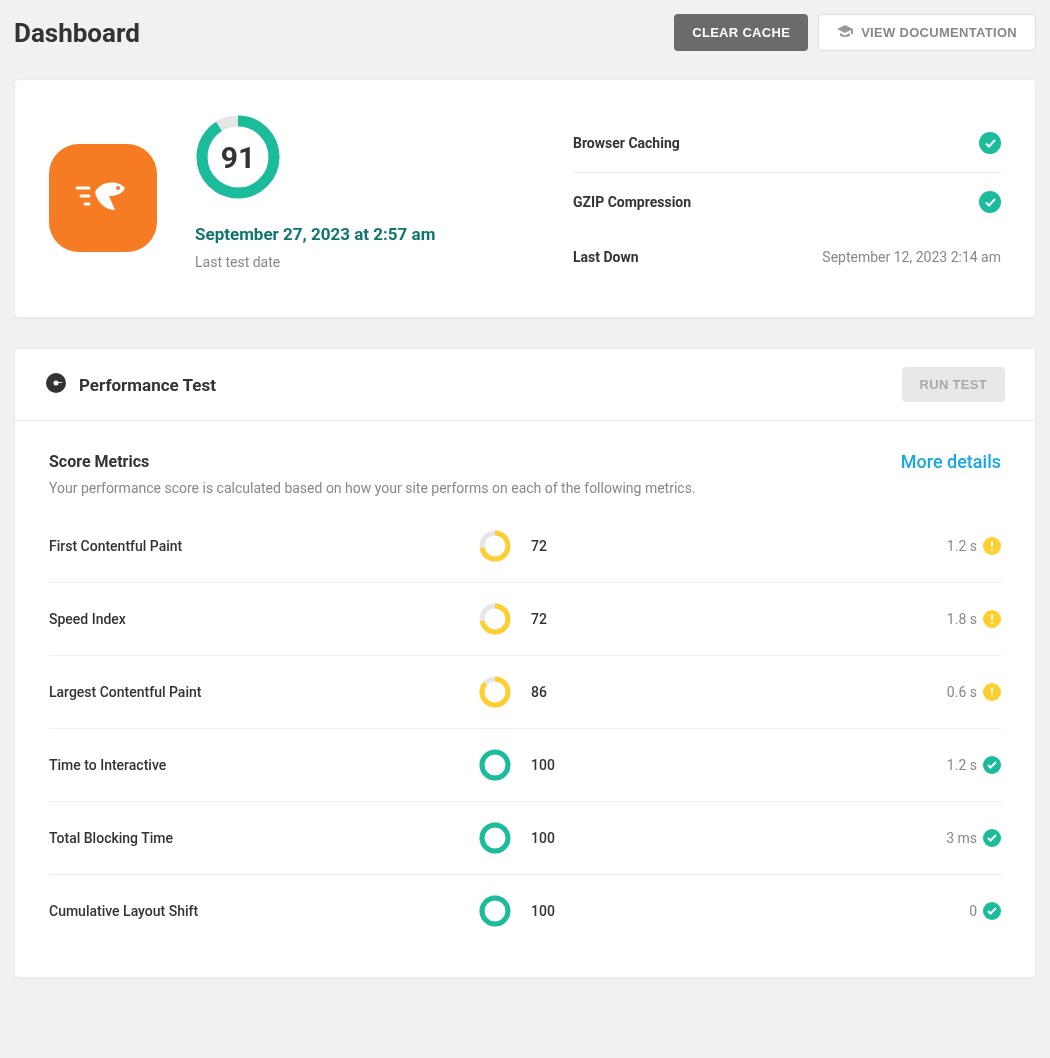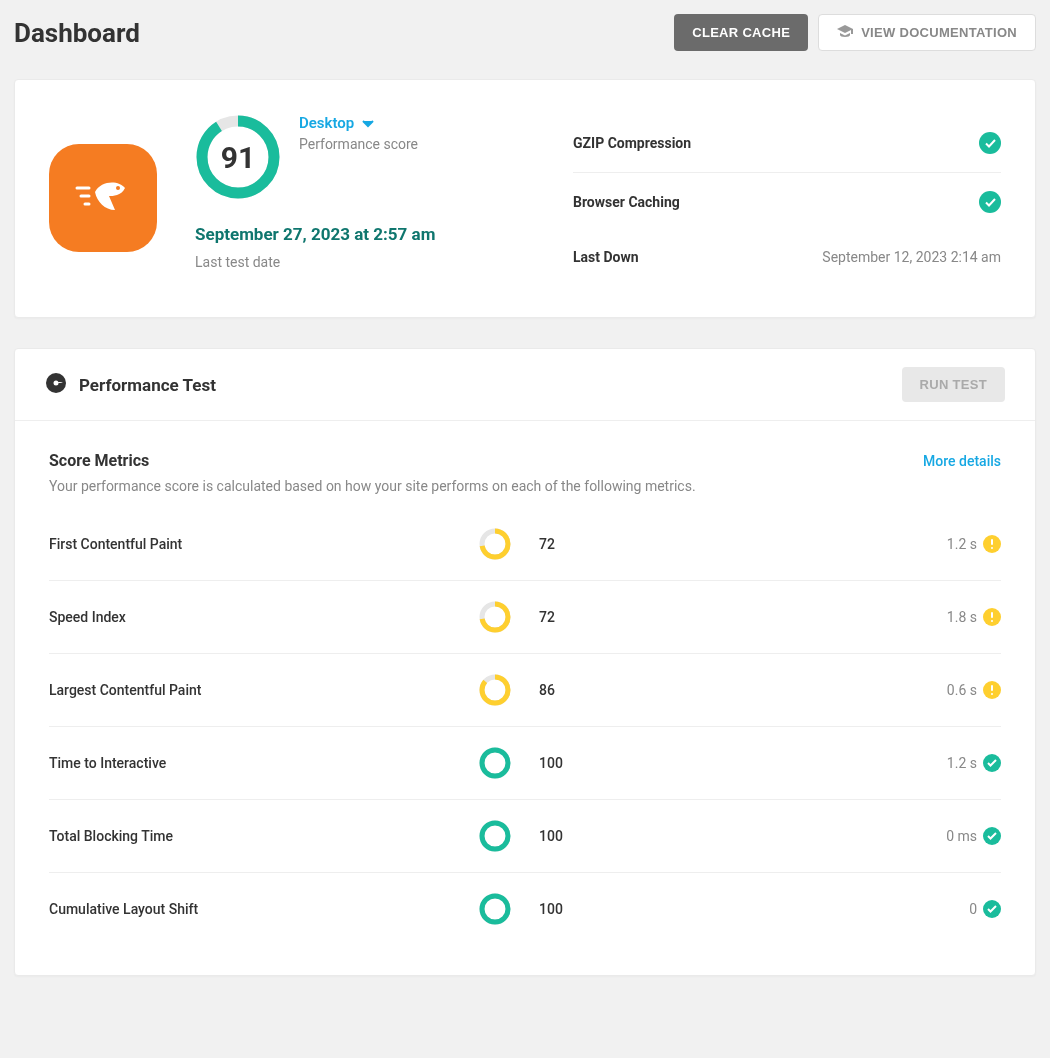--- a/index.html
+++ b/index.html
@@ -81,30 +81,30 @@
   .perf-card { margin-top:30px;}
   .perf-header {
     display:flex; justify-content:space-between; align-items:center;
     padding:18px 30px; border-bottom:1px solid #eee;
   }
   .perf-header-left { display:flex; align-items:center; gap:12px;}
   .perf-title { font-size:17px; font-weight:700; color:#333;}
   .perf-body { padding:30px 34px;}
   .metrics-head { display:flex; justify-content:space-between; align-items:center; margin-bottom:8px;gap:44px;}
   .metrics-title { font-size:16px; font-weight:700; color:#333;}
-  .more-link { color:#17a8e3; font-size:14px; cursor:pointer; font-weight:500;margin-left:38px;}
+  .more-link { color:#17a8e3; font-size:18px; cursor:pointer; font-weight:500;margin-left:38px;}
   .metrics-desc { color:#888; font-size:14px; margin-bottom:14px;}
   .metric-row {
     display:flex; align-items:center;
     padding:20px 0; border-bottom:1px solid #eee;
     font-size:14px;
   }
   .metric-row:last-child { border-bottom:none; }
   .metric-name { flex: 0 0 430px; font-weight:500; color:#333;}
-  .metric-score-wrap { display:flex; align-items:center; gap:28px; flex:0 0 120px;}
+  .metric-score-wrap { display:flex; align-items:center; gap:20px; flex:0 0 120px;}
   .mini-circle { position:relative; width:32px; height:32px;}
   .mini-circle svg { transform: rotate(-90deg);}
   .metric-score { font-weight:500; color:#333;}
   .metric-right { margin-left:auto; display:flex; align-items:center; gap:6px;}
   .metric-time { color:#888; font-size:14px;}
   .status-dot { width:18px; height:18px; border-radius:50%; display:flex; align-items:center; justify-content:center;}
   .status-dot.warn { background:#fecf2f;}
   .status-dot.ok { background:#1abc9c;}
   .perf-footer { padding: 0 34px 30px 34px;}
   .btn-outline {
@@ -144,49 +144,37 @@
 
   <div class="summary-main">
     <div class="score-row">
       <div class="score-circle-wrap">
         <svg width="86" height="86" id="main-score-svg">
           <circle cx="43" cy="43" r="36" stroke="#e6e6e6" stroke-width="11" fill="none"></circle>
           <circle id="main-score-arc" cx="43" cy="43" r="36" stroke="#1abc9c" stroke-width="11" fill="none" stroke-linecap="butt" stroke-dasharray="205.83715066320326 20.35752039526185" stroke-dashoffset="0"></circle>
         </svg>
         <div class="score-circle-text">91</div>
       </div>
-      <div>
-        <div class="device-link">
-          <span>Desktop</span>
-          <span>
-            <svg width="12" height="8" viewBox="0 0 12 8">
-                <path fill="#17a8e3" d="M1 1l5 5 5-5"></path>
-                <path fill="none" stroke="#17a8e3" stroke-width="2" d="M1 1l5 5 5-5"></path>
-              </svg>
-          </span>
-        </div>
-        <div class="device-sub">Performance score</div>
-      </div>
     </div>
     <div class="test-date">September 27, 2023 at 2:57 am</div>
     <div class="test-date-sub">Last test date</div>
   </div>
 
   <div class="summary-side">
     <div id="status-rows">
         <div class="status-row">
-          <span class="label">GZIP Compression</span>
+          <span class="label">Browser Caching</span>
           <span class="check-badge">
             <svg width="11" height="9" viewBox="0 0 11 9">
               <path fill="none" stroke="#fff" stroke-width="2" d="M1 4.5l3 3L10 1"></path>
             </svg>
           </span>
         </div>
         <div class="status-row">
-          <span class="label">Browser Caching</span>
+          <span class="label">GZIP Compression</span>
           <span class="check-badge">
             <svg width="11" height="9" viewBox="0 0 11 9">
               <path fill="none" stroke="#fff" stroke-width="2" d="M1 4.5l3 3L10 1"></path>
             </svg>
           </span>
         </div>
       </div>
     <div class="status-row">
       <span class="label">Last Down</span>
       <span class="val">September 12, 2023 2:14 am</span>
@@ -295,21 +283,21 @@
         <div class="metric-row">
           <div class="metric-name">Total Blocking Time</div>
           <div class="metric-score-wrap">
             <div class="mini-circle"><svg width="32" height="32">
                 <circle cx="16" cy="16" r="13" stroke="#e6e6e6" stroke-width="5" fill="none"></circle>
                 <circle cx="16" cy="16" r="13" stroke="#1abc9c" stroke-width="5" fill="none" stroke-dasharray="81.68140899333463 0" stroke-linecap="butt"></circle>
               </svg></div>
             <span class="metric-score">100</span>
           </div>
           <div class="metric-right">
-            <span class="metric-time">0 ms</span>
+            <span class="metric-time">3 ms</span>
             <span class="status-dot ok">
               <svg width="10" height="8" viewBox="0 0 10 8">
                 <path fill="none" stroke="#fff" stroke-width="2" d="M1 4l2.5 2.5L9 1"></path>
               </svg>
             </span>
           </div>
         </div>
         <div class="metric-row">
           <div class="metric-name">Cumulative Layout Shift</div>
           <div class="metric-score-wrap">

